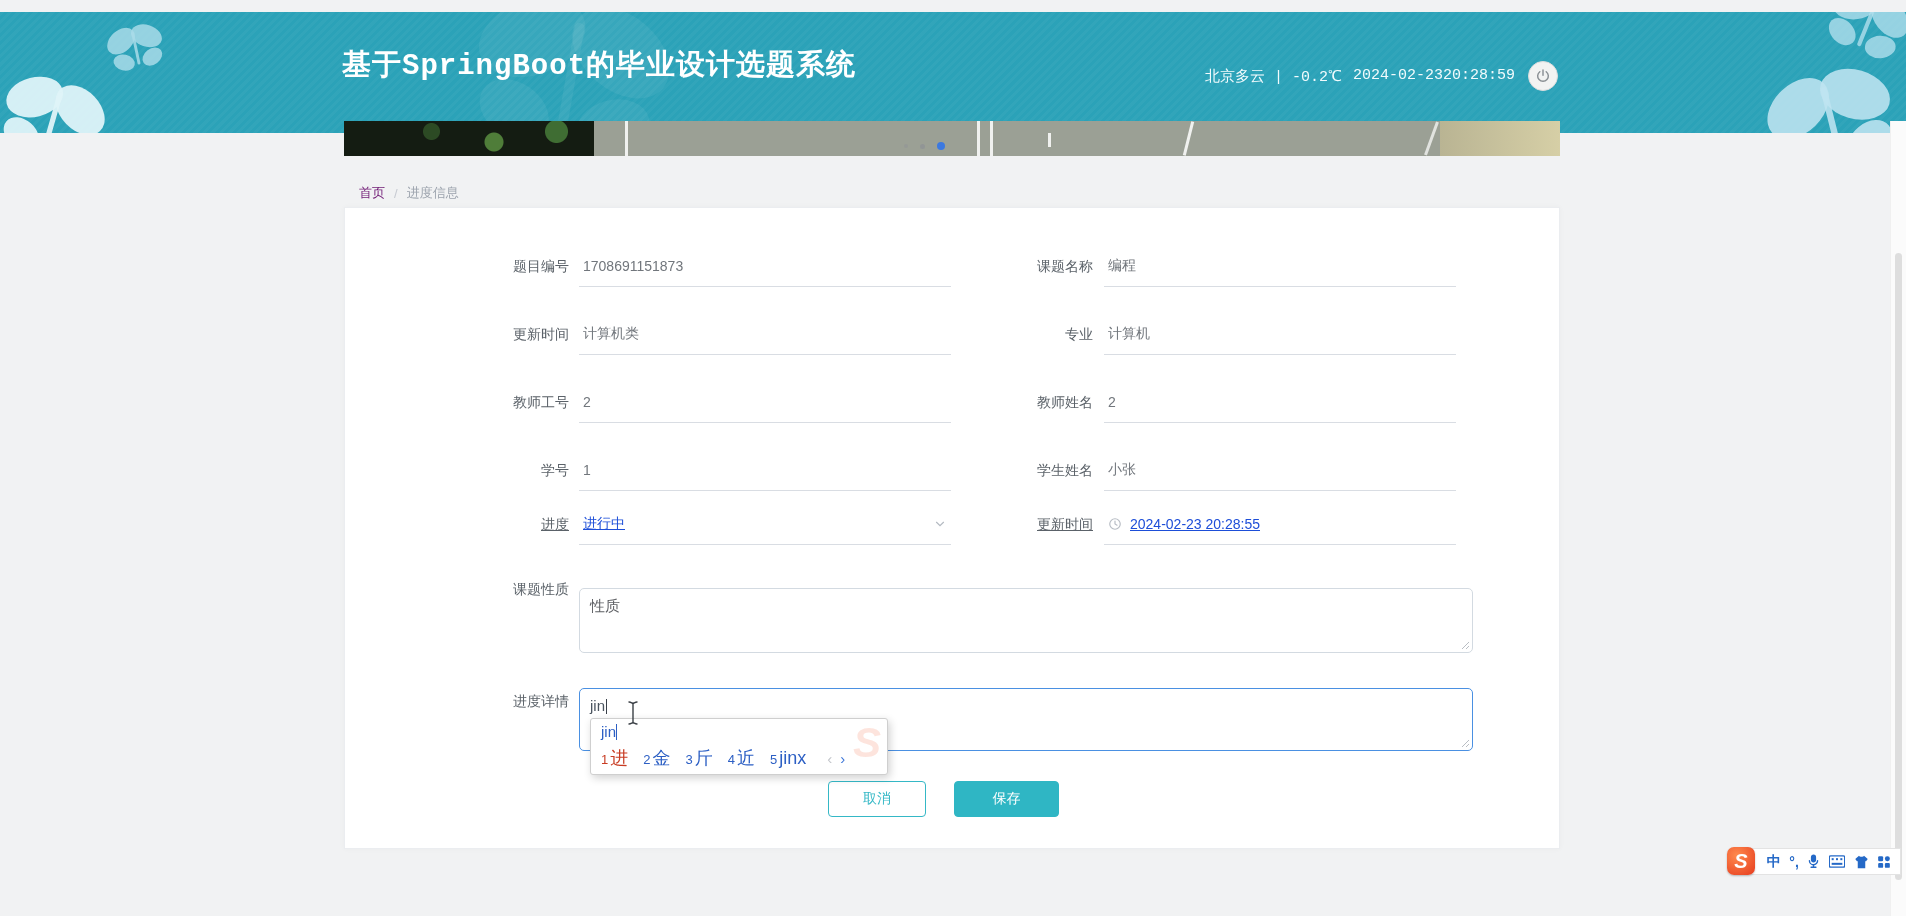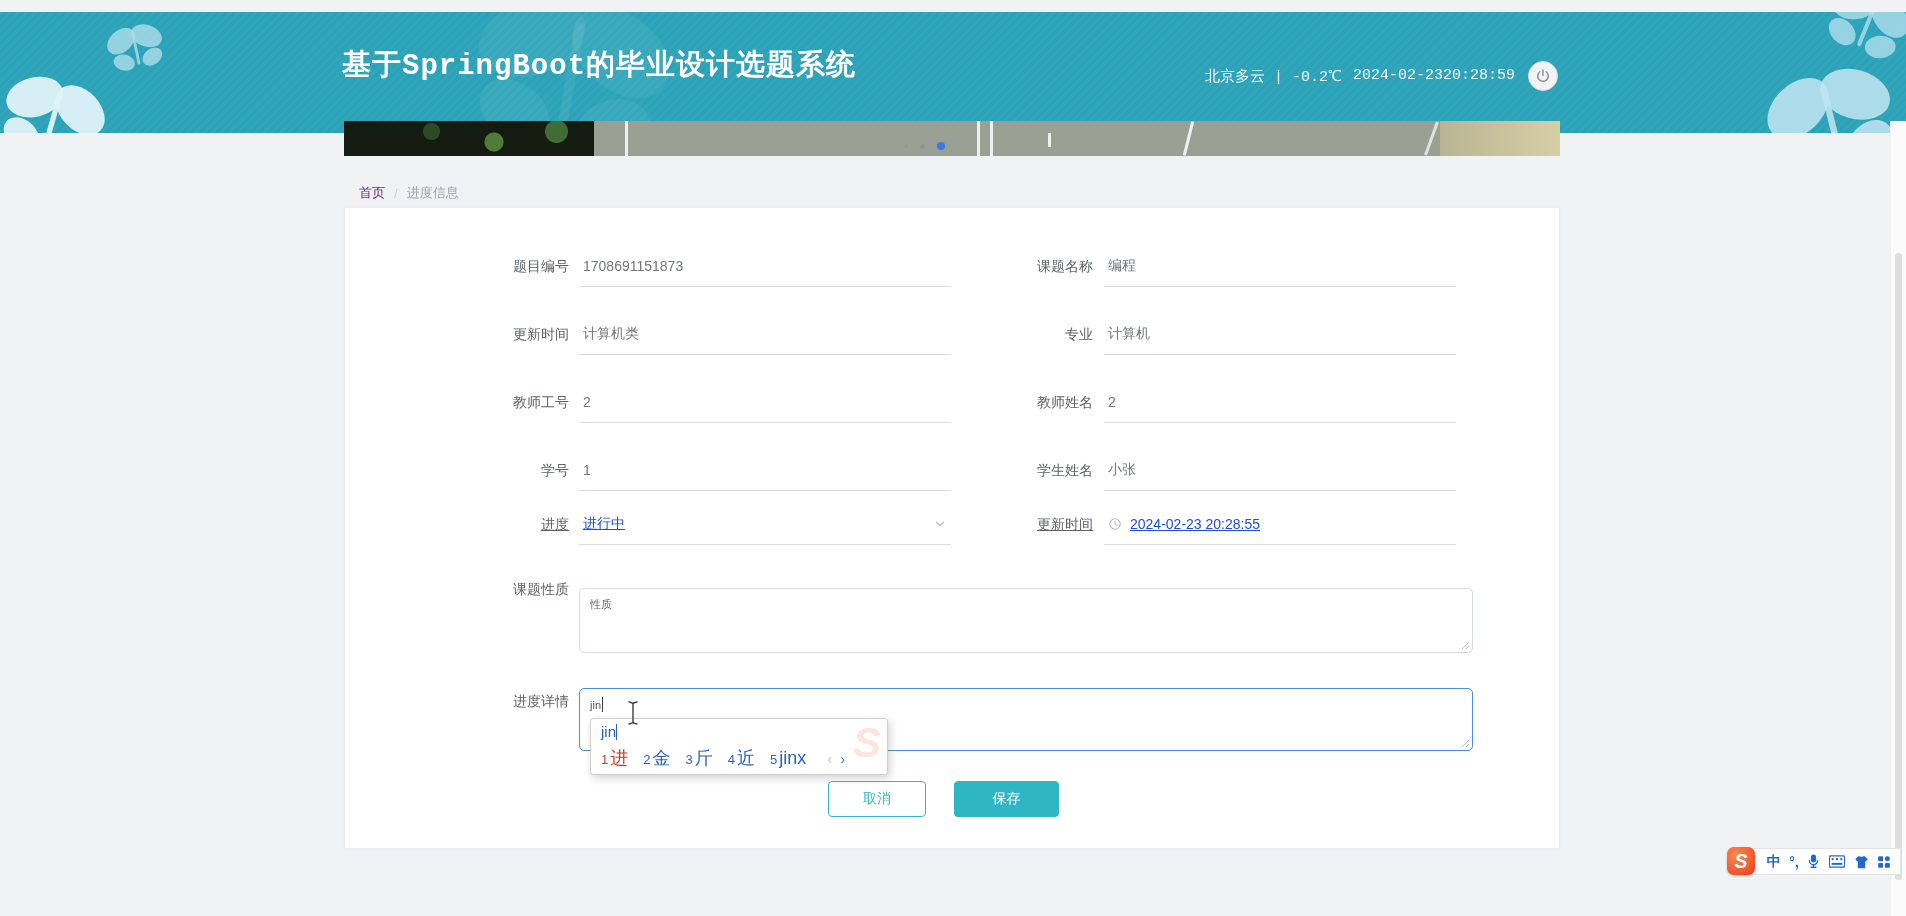--- a/index.html
+++ b/index.html
@@ -53,21 +53,21 @@
   .fwidget { position:absolute; height:42px; border-bottom:1px solid #d9dde3;
     display:flex; align-items:center; font-size:14px; color:#1d4ed8; padding:0 4px; cursor:pointer; }
   .fwidget .grow { flex:1; }
   .r1 .flabel,.r1 .finput,.r1 .fwidget { top:37px; }
   .r2 .flabel,.r2 .finput,.r2 .fwidget { top:105px; }
   .r3 .flabel,.r3 .finput,.r3 .fwidget { top:173px; }
   .r4 .flabel,.r4 .finput,.r4 .fwidget { top:241px; }
   .r5 .flabel,.r5 .finput,.r5 .fwidget { top:295px;text-decoration:underline; }
   .clock-ic { margin-right:8px; display:inline-flex; }
   .ta { position:absolute; left:234px; width:894px; background:#fff; border:1px solid #d3dae1; border-radius:5px;
-    padding:8px 10px; font-size:11px; color:#606266; cursor:text; }
+    padding:8px 10px; font-size:15px; color:#606266; cursor:text; }
   .ta-nature { top:380px; height:65px; }
   .ta-detail { top:480px; height:63px; border:1px solid #4a90e2; color:#4b5560; }
   .lab-nature { top:371px; line-height:20px; }
   .lab-detail { top:483px; line-height:20px; }
   .caret { display:inline-block; width:1px; height:15px; background:#394049; vertical-align:-3px; margin-left:1px; }
   .resize-grip { position:absolute; right:2px; bottom:2px; width:9px; height:9px; }
 
   .btn-row { position:absolute; top:573px; left:0; width:100%; height:36px; }
   .btn { position:absolute; height:36px; border-radius:4px; font-size:14px; font-family:inherit;
     display:flex; align-items:center; justify-content:center; cursor:pointer; }

